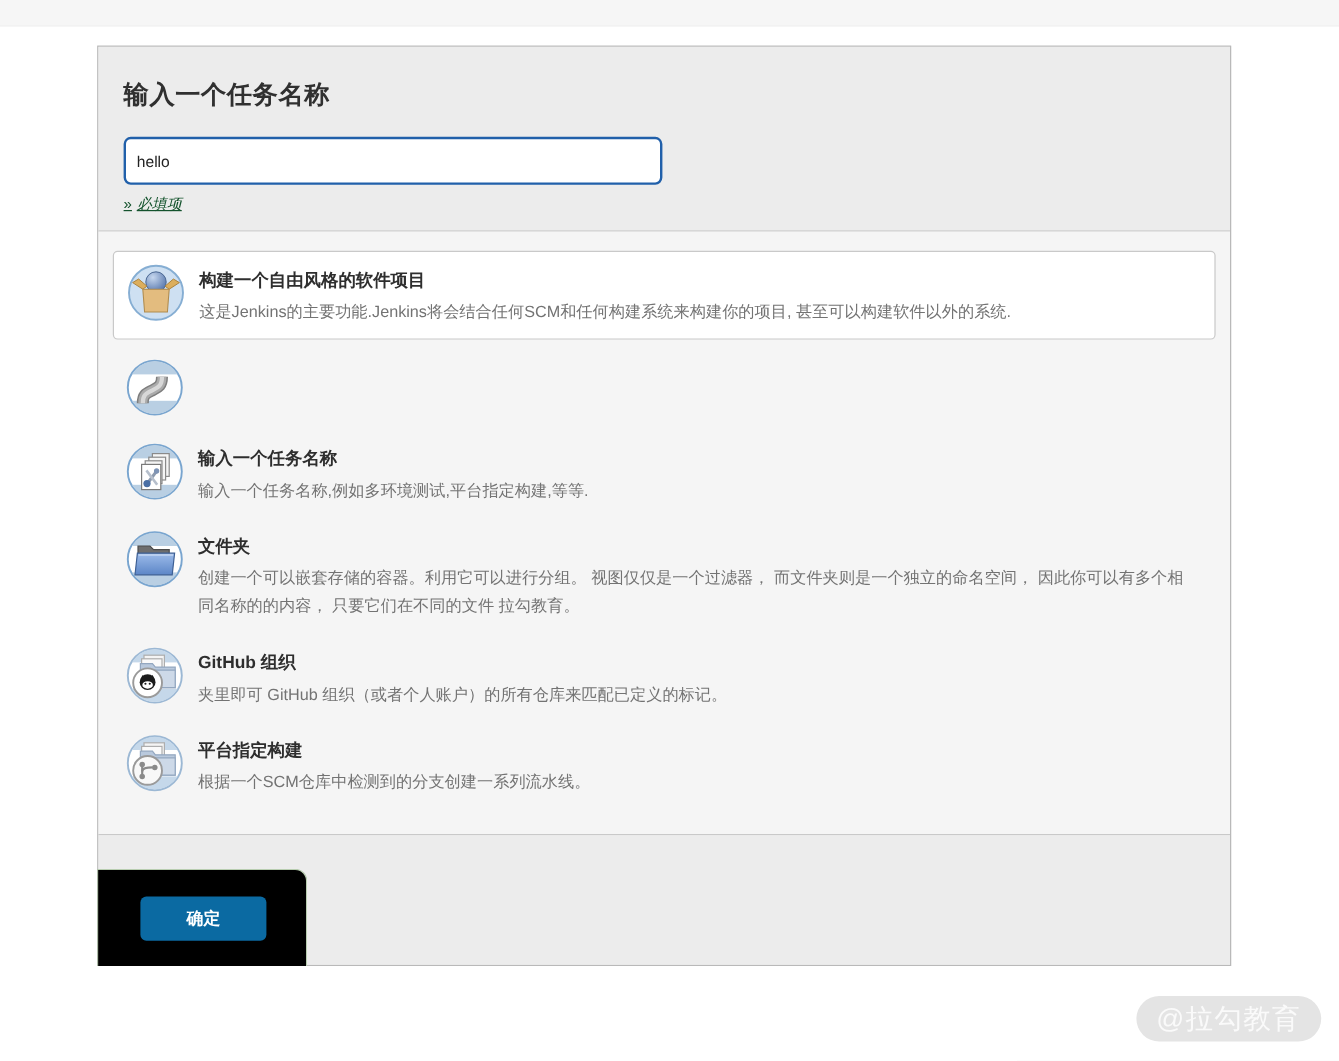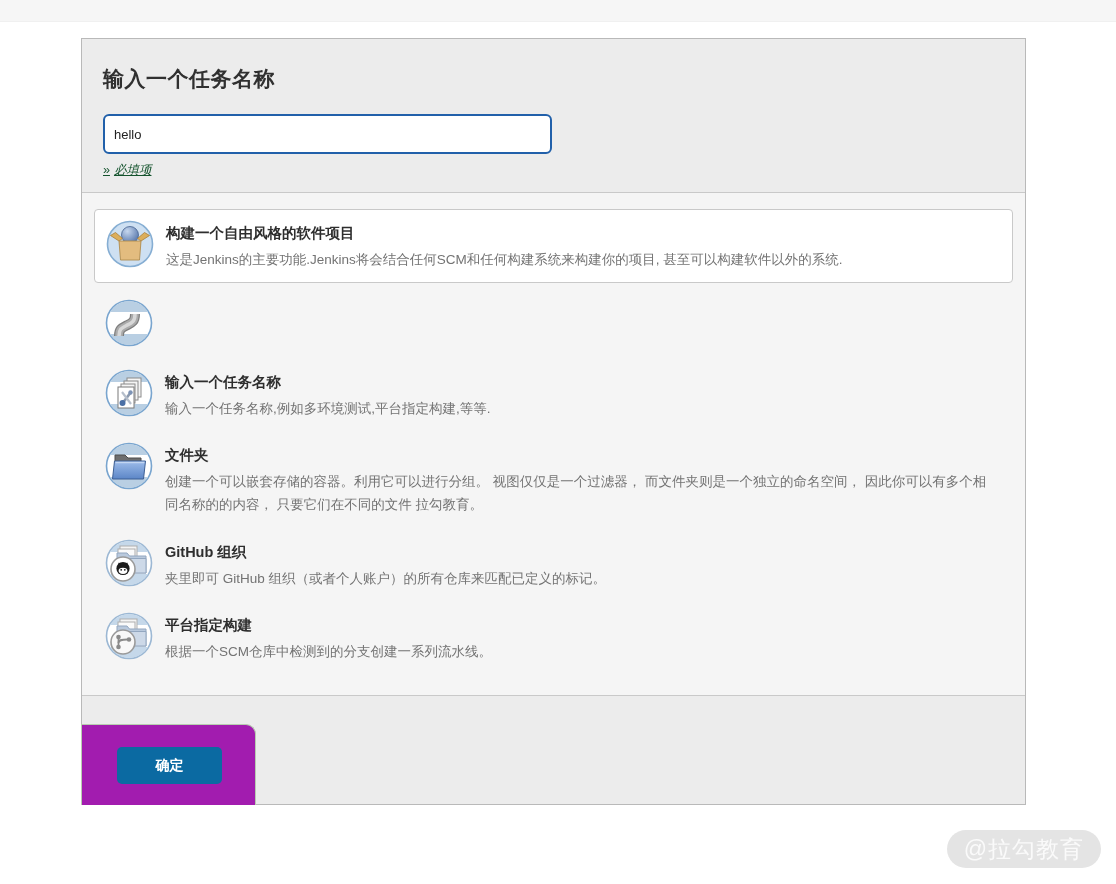--- a/index.html
+++ b/index.html
@@ -36,21 +36,21 @@
   }
   .item-icon { width:48px; height:48px; flex:0 0 48px; }
   .item-txt { padding-top:1px; max-width:832px; }
   .item-title { font-size:14.5px; font-weight:bold; color:#2e2e2e; margin:3px 0 6px; }
   .item-desc { font-size:13.5px; color:#737373; line-height:1.68; }
 
   
   .panel-footer { position:relative; height:108px; background:#ececec; }
   .ok-panel {
     position:absolute; left:-1px; top:28px; width:175px; height:81px;
-    background:#a21caf; border:1px solid #b8cdb0; border-bottom:none;
+    background:#000000; border:1px solid #b8cdb0; border-bottom:none;
     border-top-right-radius:10px;
   }
   .ok-button {
     display:block; margin:22px 0 0 35px; width:105px; height:37px;
     background:#0b6aa2; color:#ffffff; font-size:14px; font-weight:bold;
     border:none; border-radius:5px; cursor:pointer; font-family:"Liberation Sans", sans-serif;
   }
 
   .watermark {
     position:absolute; right:15px; bottom:16px; height:38px; line-height:38px;

